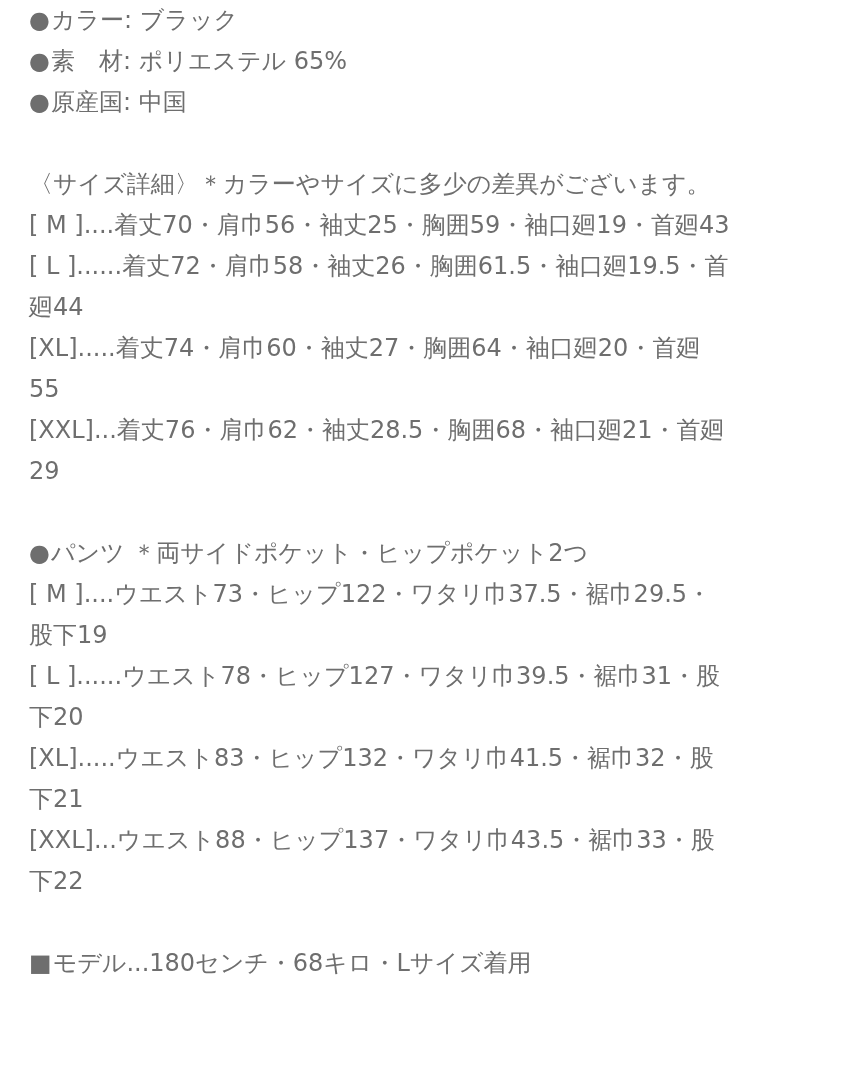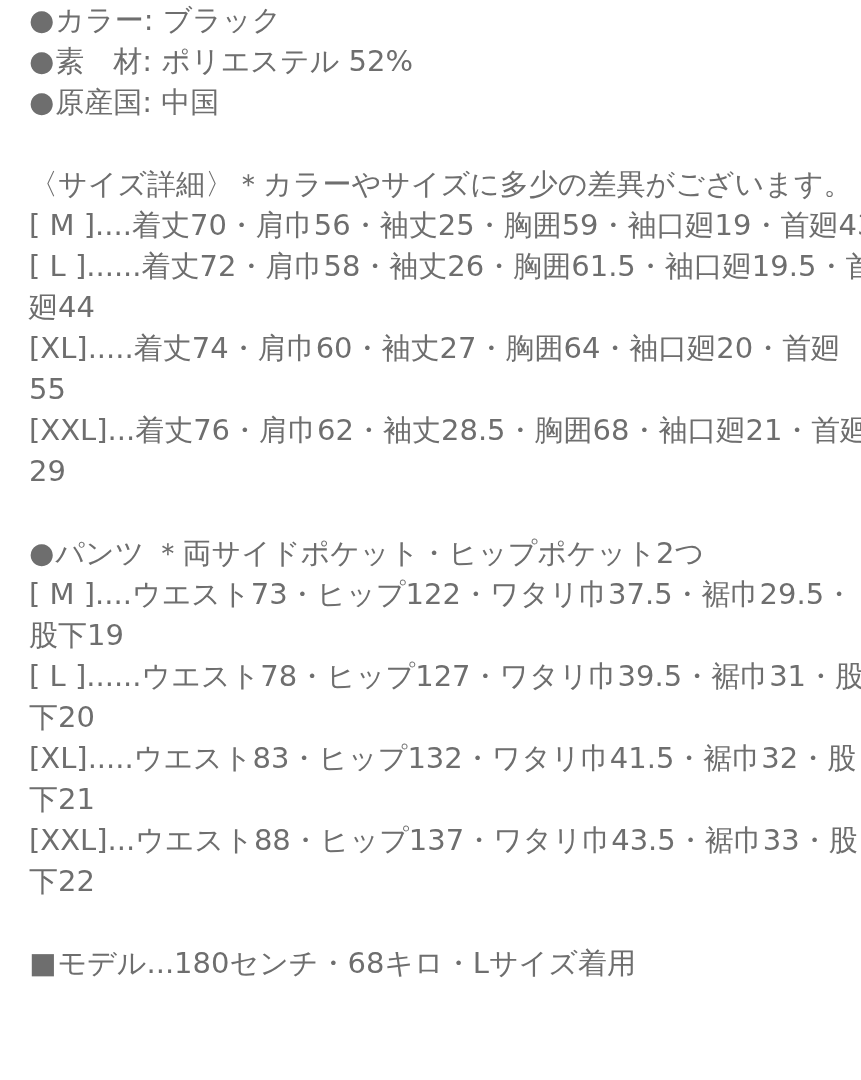--- a/index.html
+++ b/index.html
@@ -8,21 +8,21 @@
     background: #ffffff;
   }
   body {
     width: 861px;
     height: 1080px;
     overflow: hidden;
   }
   .page {
     padding: 0 10px 0 29px;
     font-family: "DejaVu Sans", "Liberation Sans", sans-serif;
-    font-size: 29px;
+    font-size: 24px;
     line-height: 41px;
     color: #6e6e6e;
     font-weight: 400;
   }
   .line {
     height: 41px;
     white-space: nowrap;
   }
   .blank {
     height: 41px;
@@ -33,21 +33,21 @@
 </style>
 </head>
 <body>
 
 <div class="page">
 
   <div class="line">
     <span class="bullet">●</span><span>カラー: ブラック</span>
   </div>
   <div class="line">
-    <span class="bullet">●</span><span>素　材: ポリエステル 52%</span>
+    <span class="bullet">●</span><span>素　材: ポリエステル 65%</span>
   </div>
   <div class="line">
     <span class="bullet">●</span><span>原産国: 中国</span>
   </div>
 
   <div class="blank"></div>
 
   <div class="line">〈サイズ詳細〉＊カラーやサイズに多少の差異がございます。</div>
 
 

